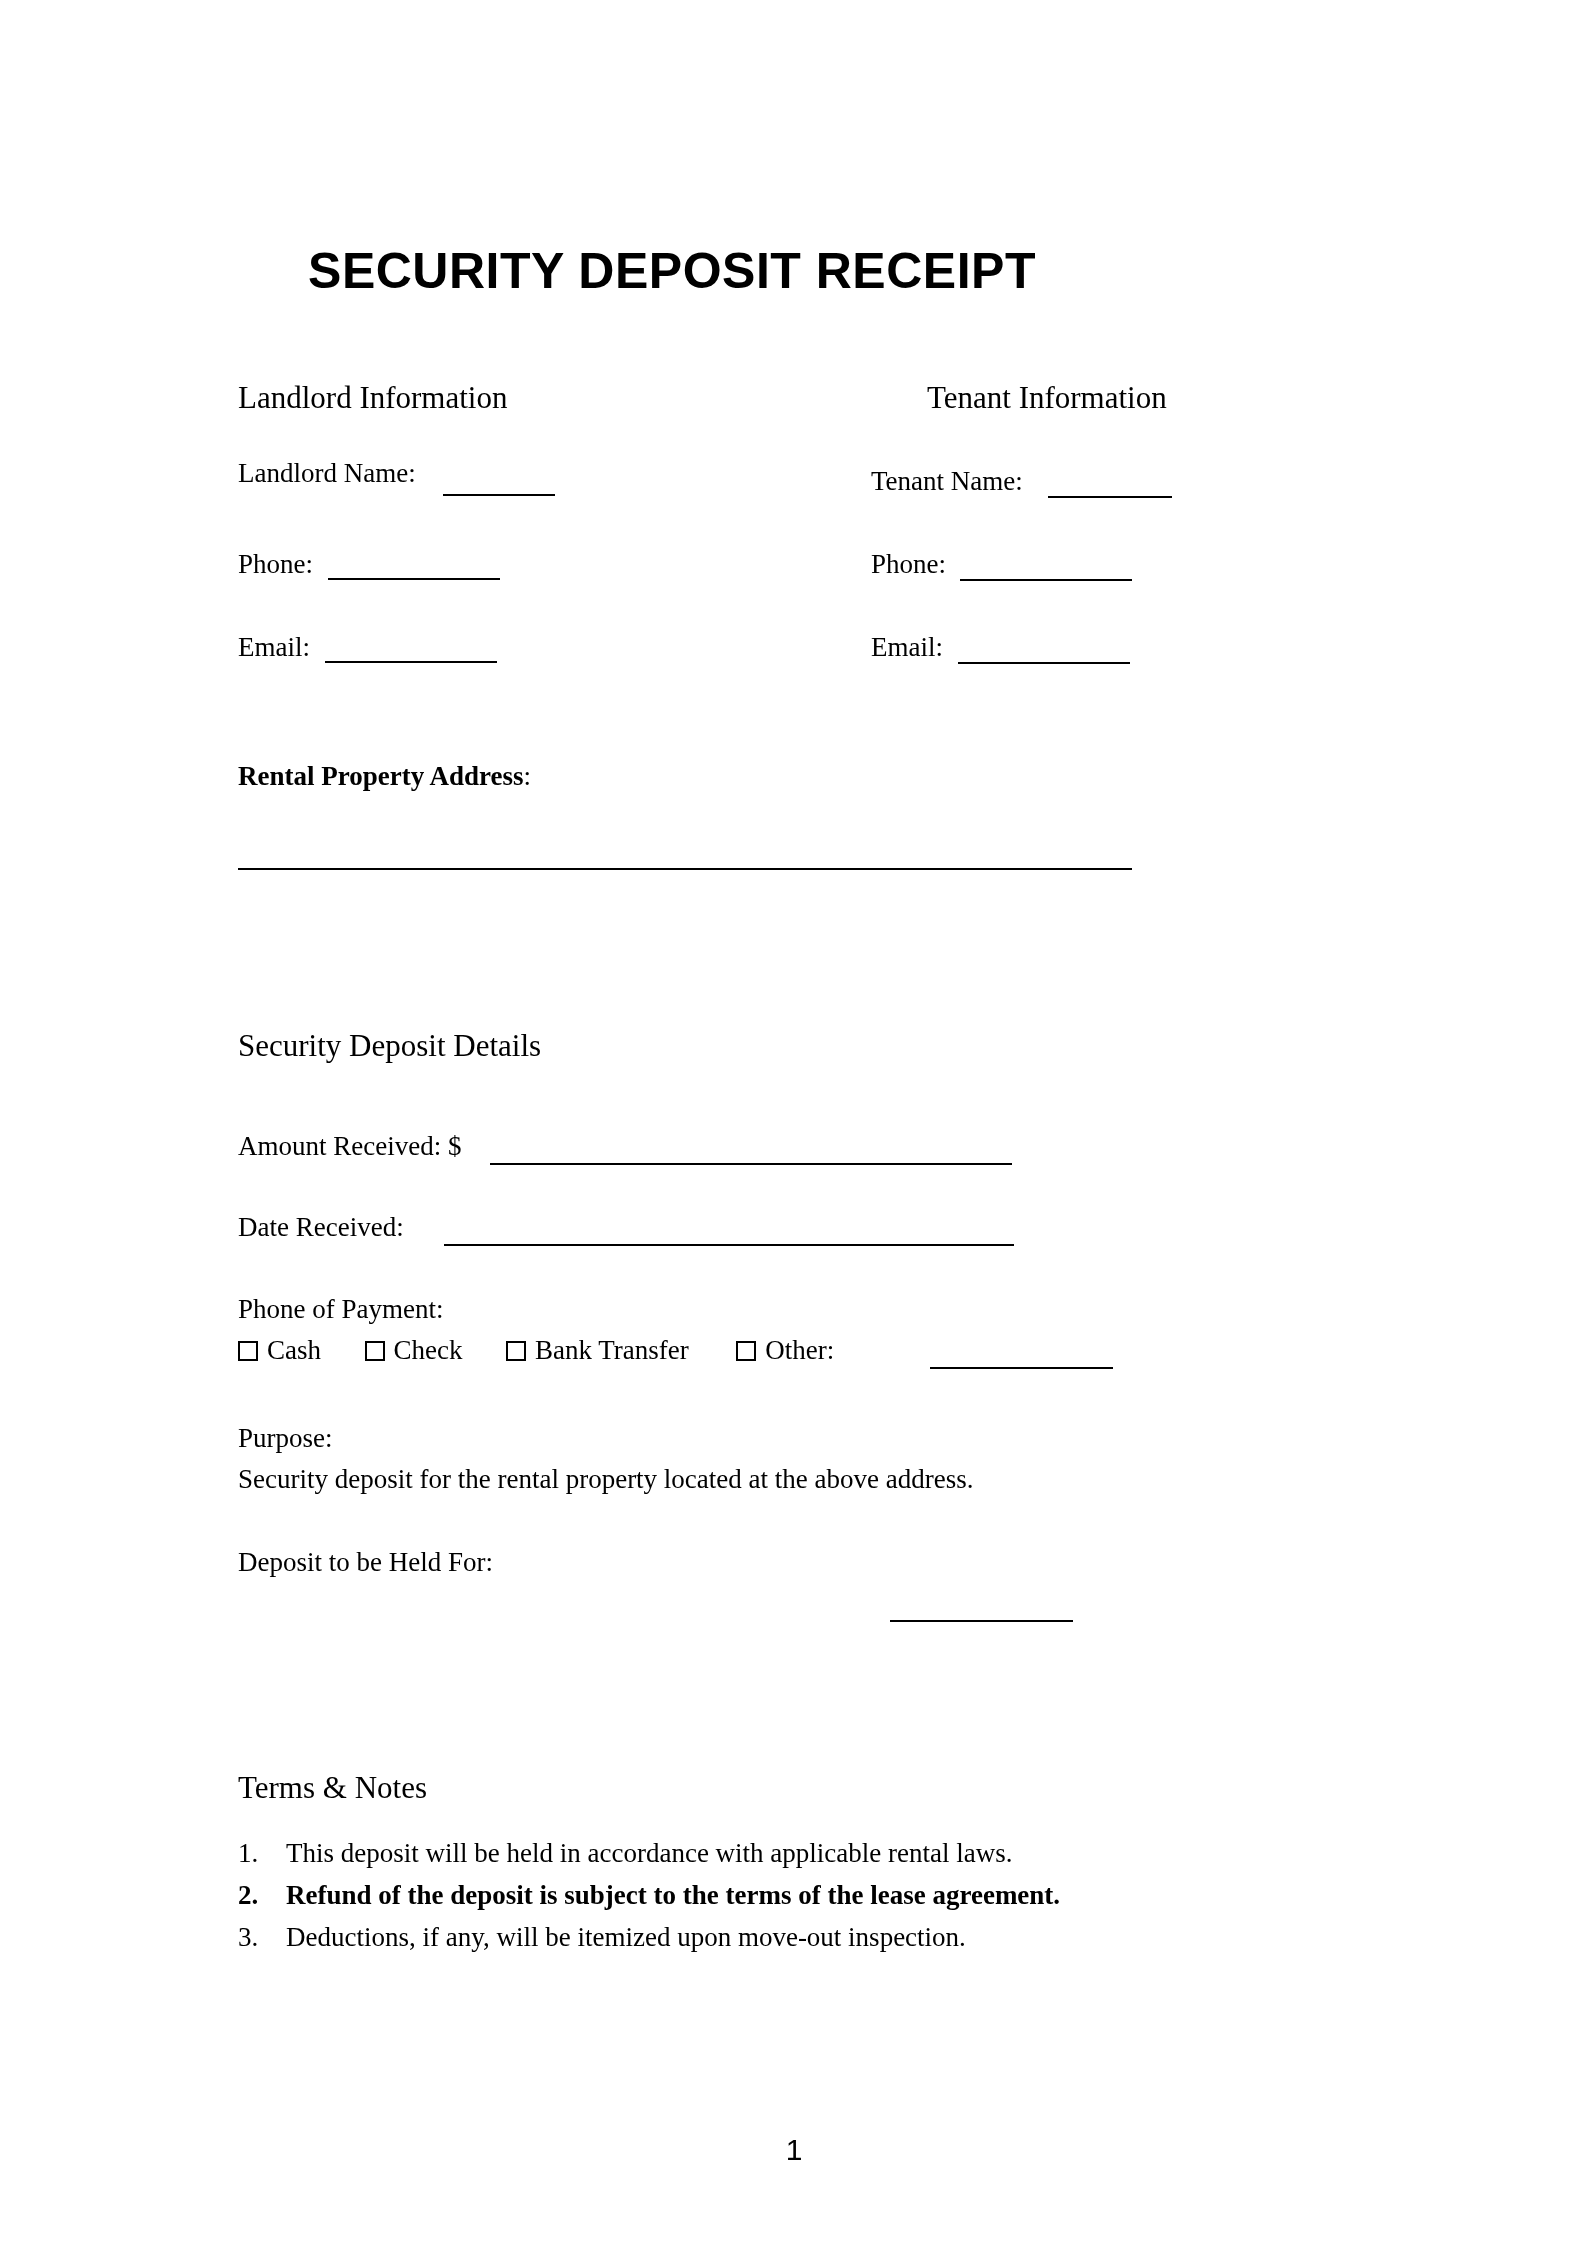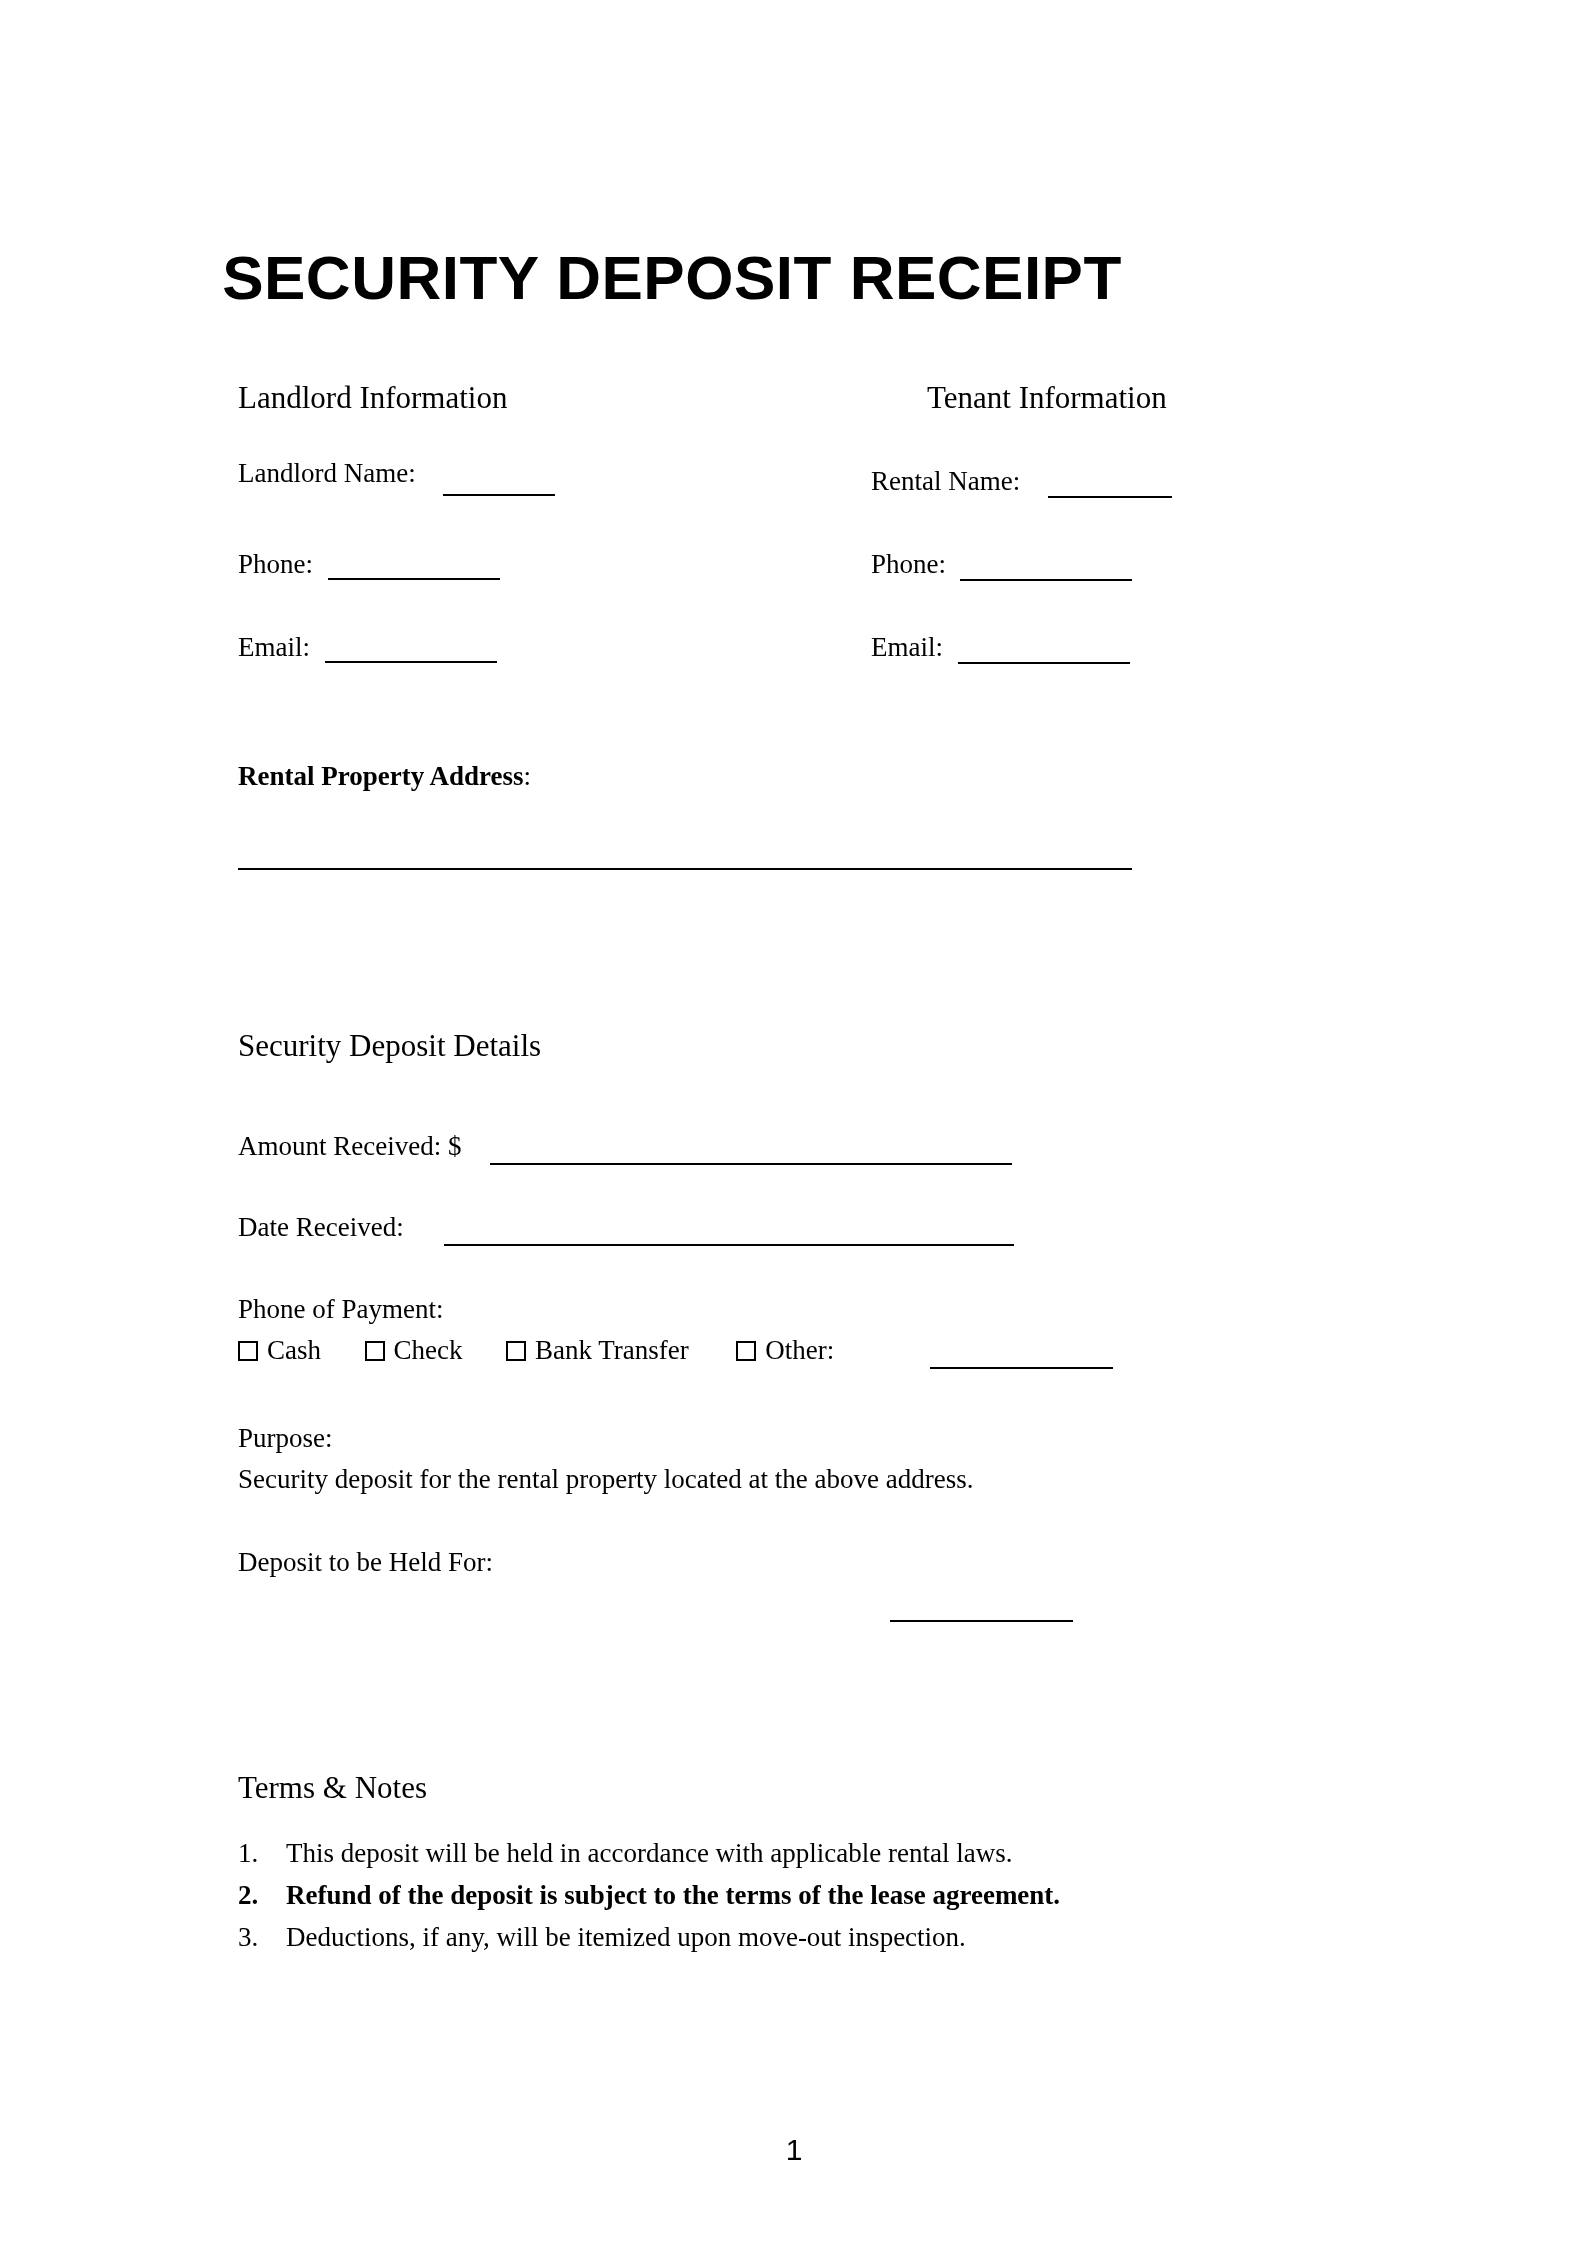--- a/index.html
+++ b/index.html
@@ -26,21 +26,21 @@
 
   
   .doc-title {
     position: absolute;
     left: 0;
     top: 244px;
     width: 1344px;
     text-align: center;
     font-family: "Liberation Sans", "DejaVu Sans", sans-serif;
     font-weight: bold;
-    font-size: 62px;
+    font-size: 50px;
     letter-spacing: 0.5px;
     line-height: 1.1;
     white-space: nowrap;
   }
 
   
   .run {
     position: absolute;
     font-size: 27px;
     line-height: 1.0;
@@ -116,21 +116,21 @@
   <div class="rule" style="left:443px; top:494px; width:112px;"></div>
 
   <div class="run" style="left:238px; top:551px;">Phone:</div>
   <div class="rule" style="left:328px; top:578px; width:172px;"></div>
 
   <div class="run" style="left:238px; top:634px;">Email:</div>
   <div class="rule" style="left:325px; top:661px; width:172px;"></div>
 
   <div class="section-head" style="left:903px; top:382px;margin-left:24px;">Tenant Information</div>
 
-  <div class="run" style="left:871px; top:468px;">Rental Name:</div>
+  <div class="run" style="left:871px; top:468px;">Tenant Name:</div>
   <div class="rule" style="left:1048px; top:496px; width:124px;"></div>
 
   <div class="run" style="left:871px; top:551px;">Phone:</div>
   <div class="rule" style="left:960px; top:579px; width:172px;"></div>
 
   <div class="run" style="left:871px; top:634px;">Email:</div>
   <div class="rule" style="left:958px; top:662px; width:172px;"></div>
 
   <div class="run" style="left:238px; top:763px;">
     <span class="bold" style="font-weight:bold;">Rental Property Address</span><span>:</span>

